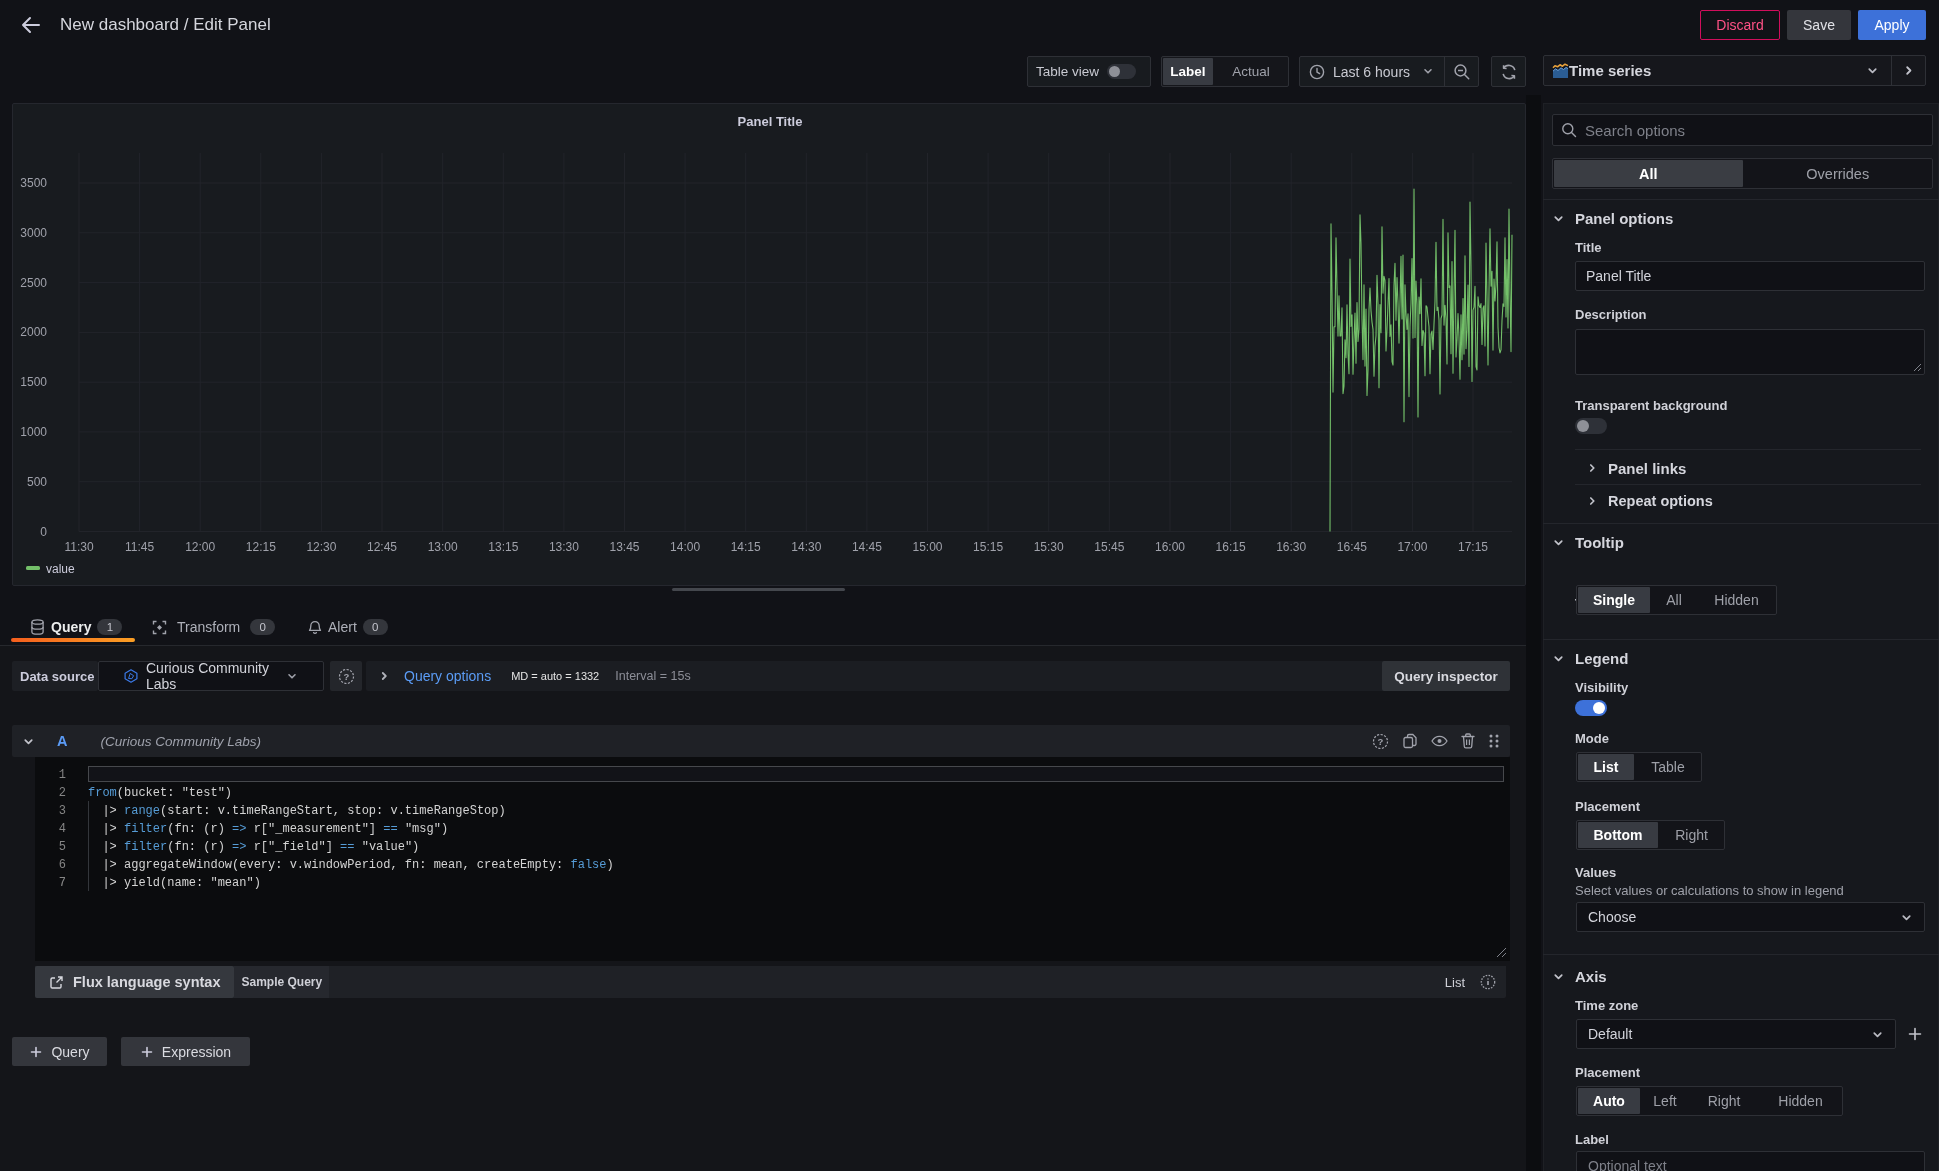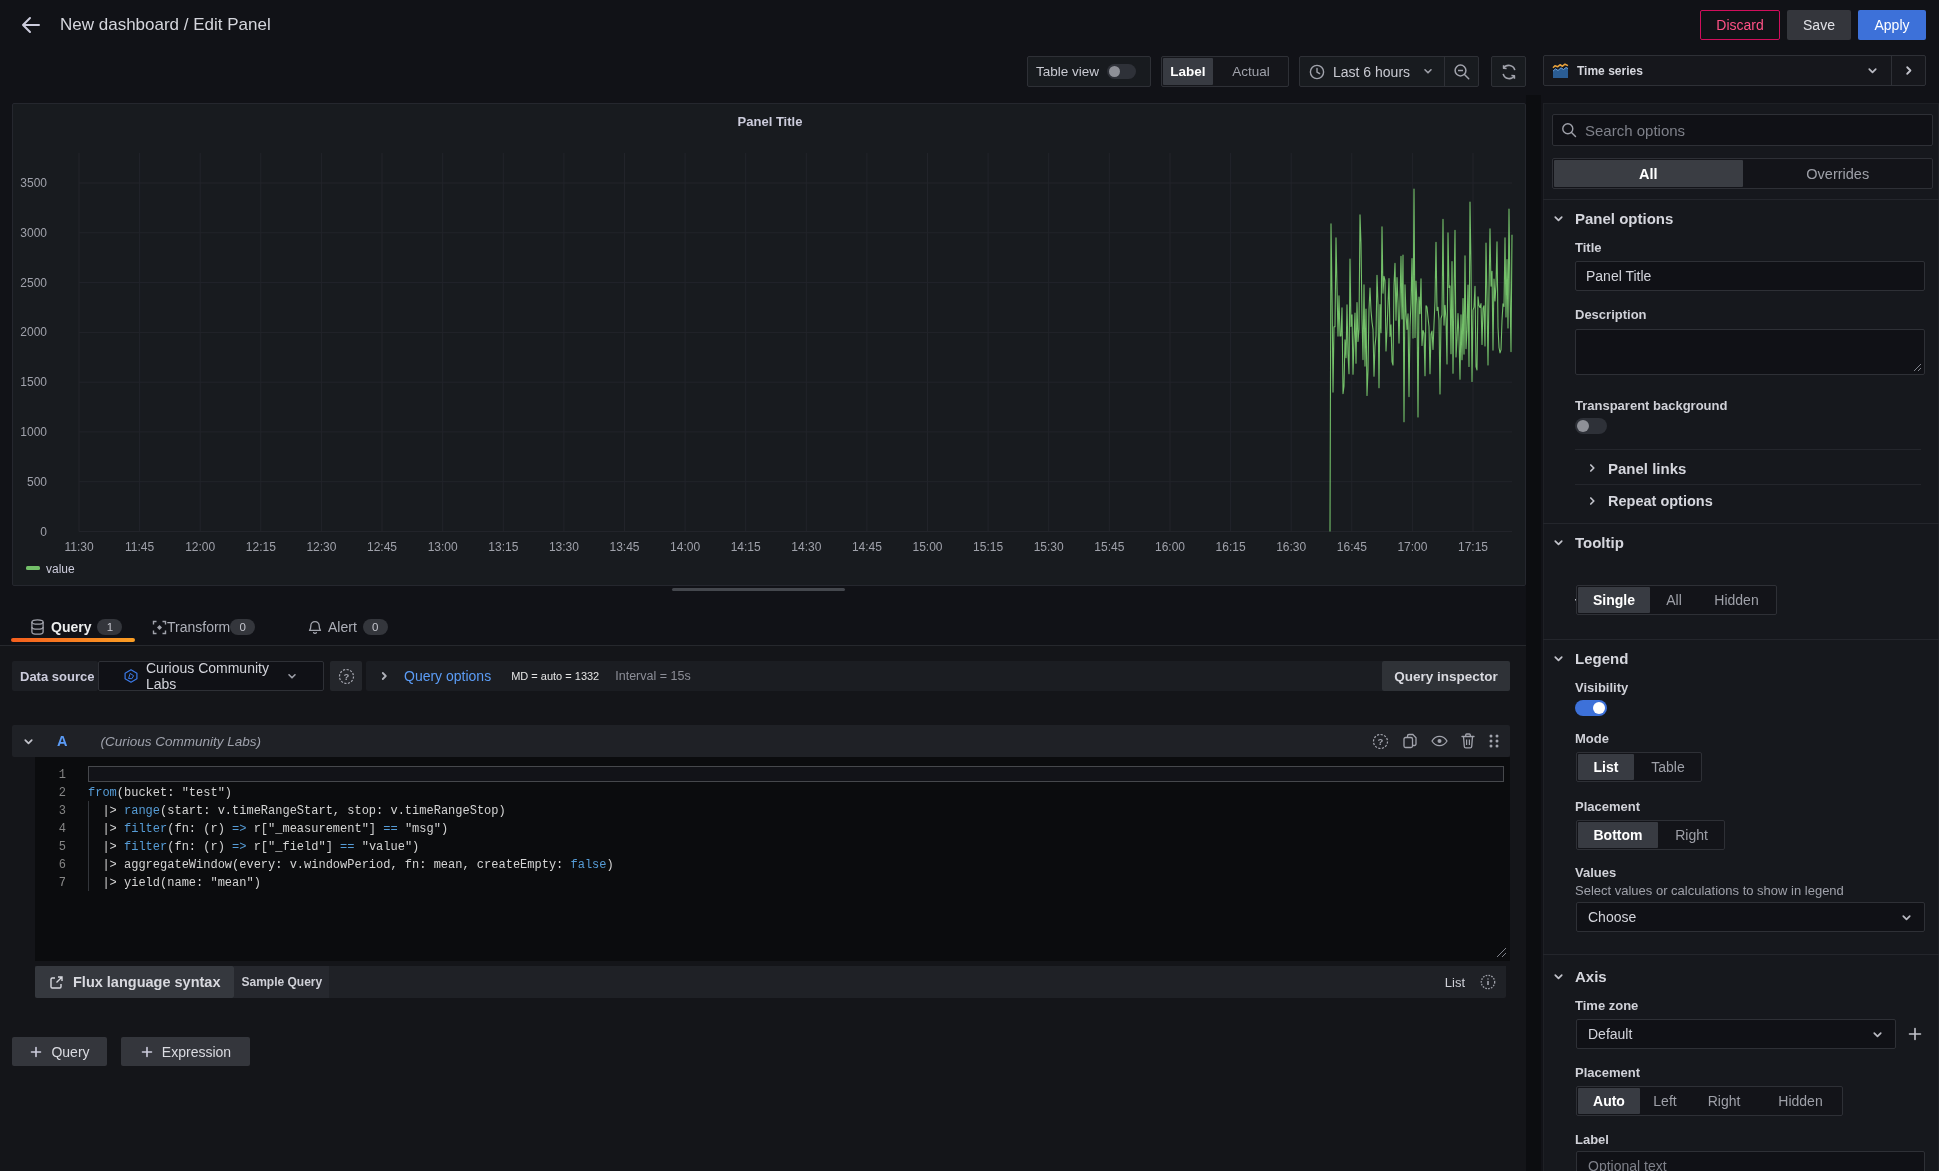--- a/index.html
+++ b/index.html
@@ -133,21 +133,21 @@
 <div class="abs flex" style="left:30px;top:612px;height:30px;gap:6px">
     <svg width="15" height="16" viewBox="0 0 15 16" style="">
       <ellipse cx="7.5" cy="3" rx="5.6" ry="2.2" stroke="#a1a3ac" stroke-width="1.3" fill="none"></ellipse>
       <path d="M1.9 3v10c0 1.2 2.5 2.2 5.6 2.2s5.6-1 5.6-2.2V3" stroke="#a1a3ac" stroke-width="1.3" fill="none"></path>
       <path d="M1.9 8c0 1.2 2.5 2.2 5.6 2.2s5.6-1 5.6-2.2" stroke="#a1a3ac" stroke-width="1.3" fill="none"></path>
     </svg>
 <span style="font-size:14px;font-weight:600;color:#eceded">Query</span>
 <span style="min-width:25px;height:16px;padding:0 7px;background:#34363c;border-radius:9px;font-size:11.5px;color:#c4c5cd;display:inline-flex;align-items:center;justify-content:center">1</span>
   </div>
 <div class="abs" style="left:11px;top:638px;width:124px;height:4px;border-radius:2px;background:linear-gradient(90deg,#f55f1e,#fb9e24)"></div>
-<div class="abs flex" style="left:152px;top:612px;height:30px;gap:0">
+<div class="abs flex" style="left:152px;top:612px;height:30px;gap:10px">
     <svg width="15" height="15" viewBox="0 0 15 15" style="">
       <path d="M4.5 1.5h-3v3 M1.5 10.5v3h3 M10.5 13.5h3v-3 M13.5 4.5v-3h-3" stroke="#a1a3ac" stroke-width="1.4" fill="none"></path>
       <path d="M5 7.5l2.5-2.5L10 7.5l-2.5 2.5z" fill="#a1a3ac"></path>
     </svg>
 <span style="font-size:14px;color:#aeb0b9">Transform</span>
 <span style="min-width:25px;height:16px;padding:0 7px;background:#34363c;border-radius:9px;font-size:11.5px;color:#c4c5cd;display:inline-flex;align-items:center;justify-content:center">0</span>
   </div>
 <div class="abs flex" style="left:308px;top:612px;height:30px;gap:6px">
     <svg width="14" height="15" viewBox="0 0 14 15" style="">
       <path d="M7 1.6c-2.6 0-4.2 1.9-4.2 4.4 0 3-1.3 4.4-1.3 4.4h11s-1.3-1.4-1.3-4.4c0-2.5-1.6-4.4-4.2-4.4z" stroke="#a1a3ac" stroke-width="1.3" fill="none" stroke-linejoin="round"></path>
@@ -270,21 +270,21 @@
 <div class="abs" style="left:1526px;top:95px;width:15px;height:1076px;background:#0c0d10"></div>
 <div class="abs flex" style="left:1543px;top:55px;width:383px;height:31px;border:1px solid #2e3036;border-radius:2px;background:#16171c">
 <span class="flex" style="margin-left:8px">
       <svg width="17" height="15" viewBox="0 0 17 15" style="">
         <rect width="17" height="15" rx="1" fill="#131720"></rect>
 <path d="M1 8.2 3.5 5.8 6 7.5 9 4.8 11.5 6.5 14 4.5 16 5.5 16 15 1 15z" fill="#2b5d94"></path>
 <path d="M1 8.2 3.5 5.8 6 7.5 9 4.8 11.5 6.5 14 4.5 16 5.5" stroke="#6ea3dd" stroke-width="1" fill="none"></path>
 <path d="M1 4.8 3 2.8 5.5 3.8 8 1.8 10.5 3.2 13 1.2 16 2.6" stroke="#e9a23b" stroke-width="1.6" fill="none" stroke-linejoin="round"></path>
       </svg>
     </span>
-<span style="font-size:12px;font-weight:600;color:#d5d6dd;margin-left:8px">Time series</span>
+<span style="font-size:15px;font-weight:600;color:#d5d6dd;">Time series</span>
 <span style="flex:1"></span>
 <span class="flex" style="margin-right:12px">
       <svg width="13" height="13" viewBox="0 0 13 13" style="">
         <path d="M3.25 5.2l3.25 3.25 3.25-3.25" stroke="#b9bac2" stroke-width="1.7" fill="none" stroke-linecap="round" stroke-linejoin="round"></path>
       </svg>
     </span>
 <span class="flex" style="width:34px;height:100%;border-left:1px solid #2e3036;justify-content:center">
       <svg width="13" height="13" viewBox="0 0 13 13" style="">
         <path d="M5.2 3.25l3.25 3.25-3.25 3.25" stroke="#c2c3cb" stroke-width="1.8" fill="none" stroke-linecap="round" stroke-linejoin="round"></path>
       </svg>

